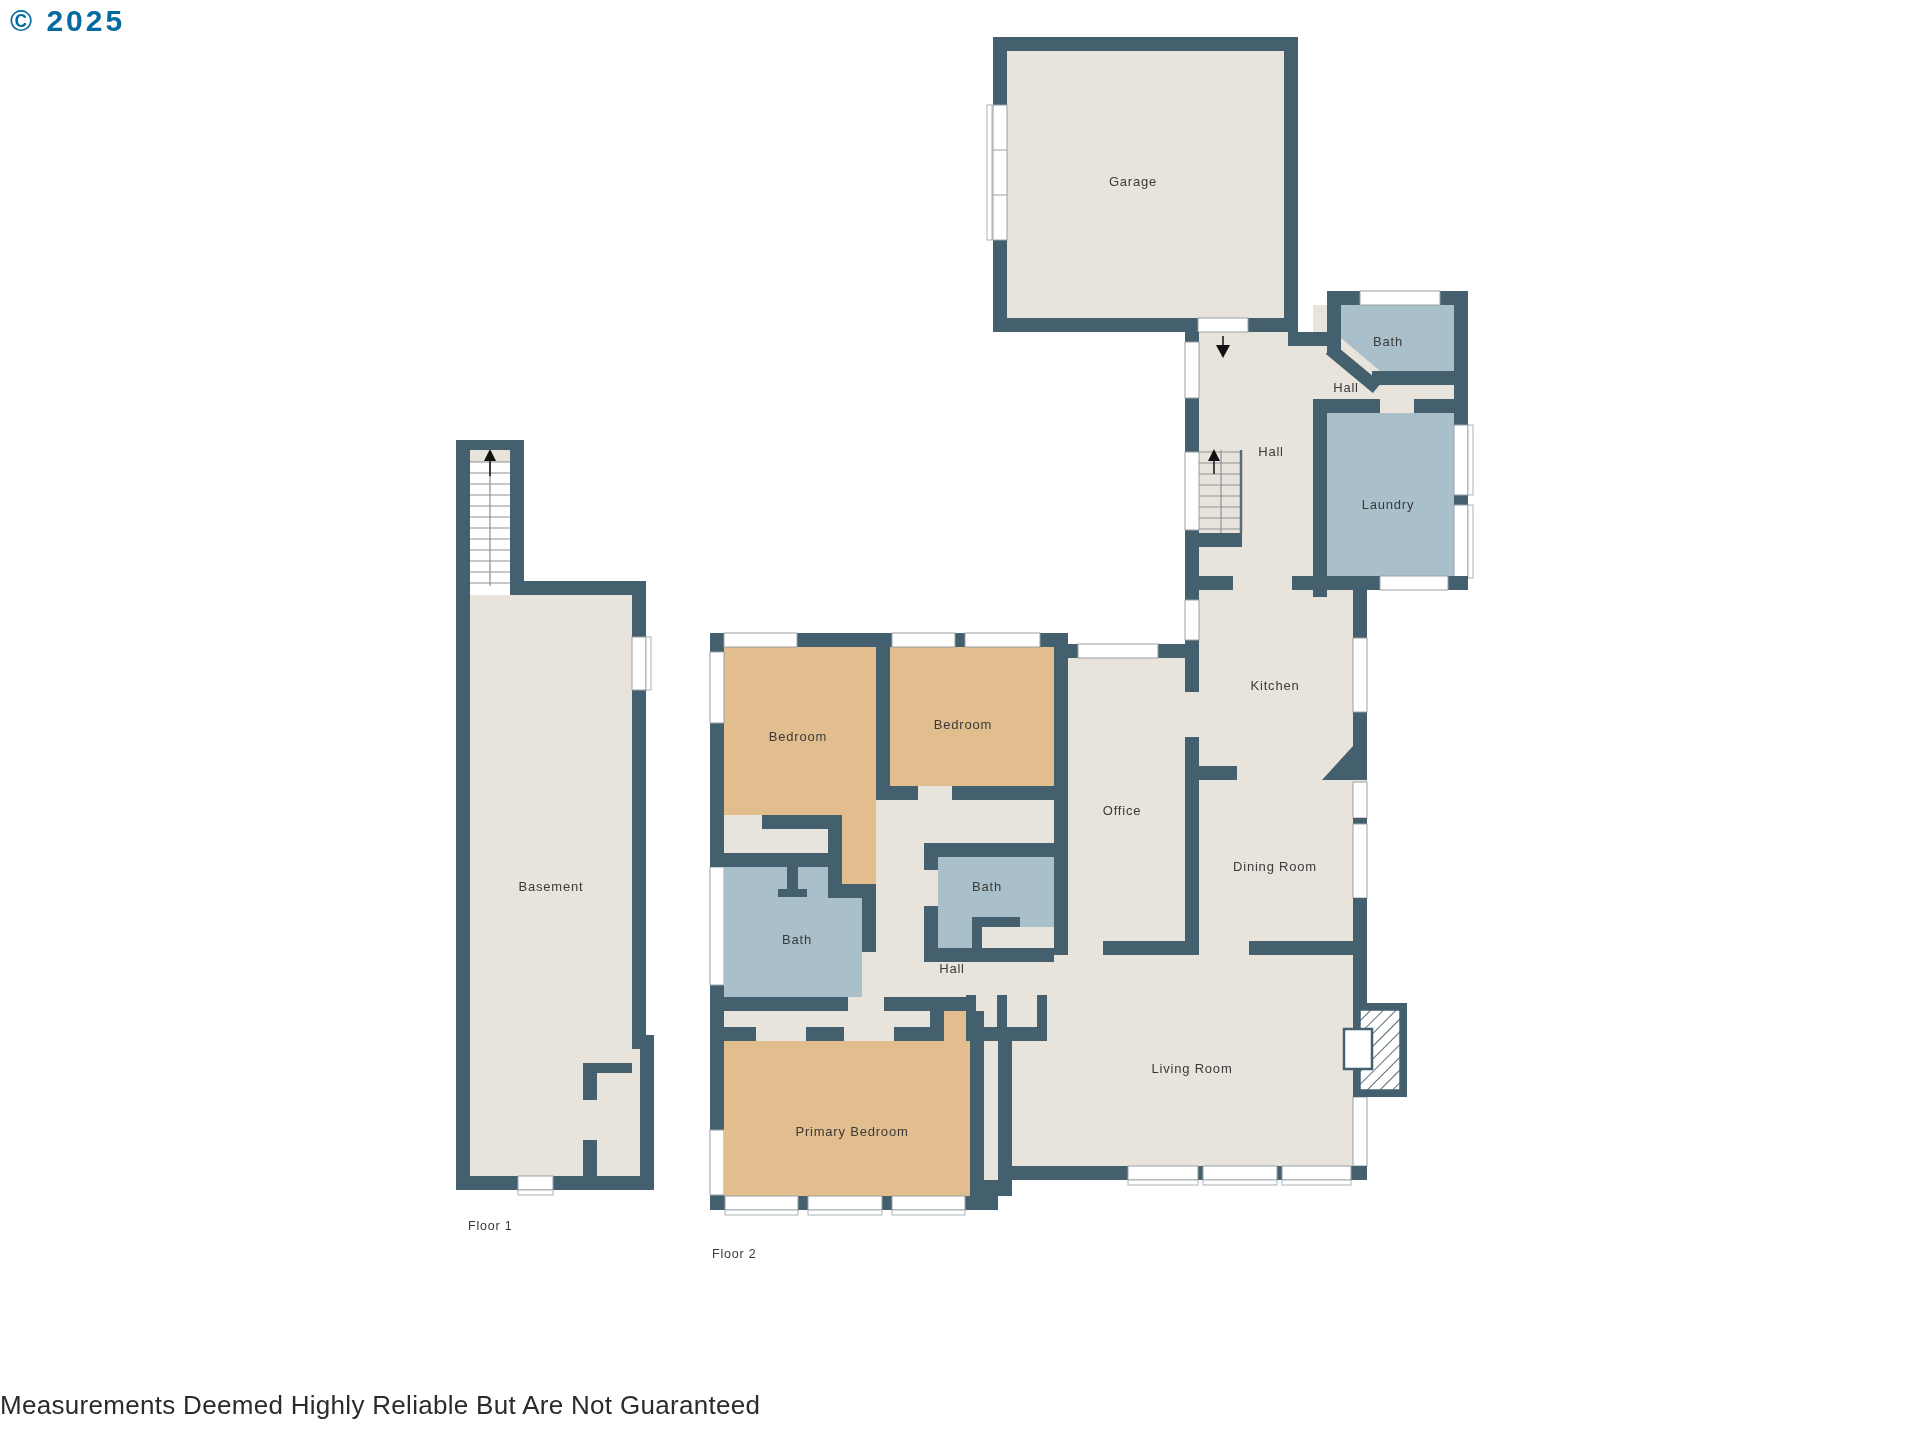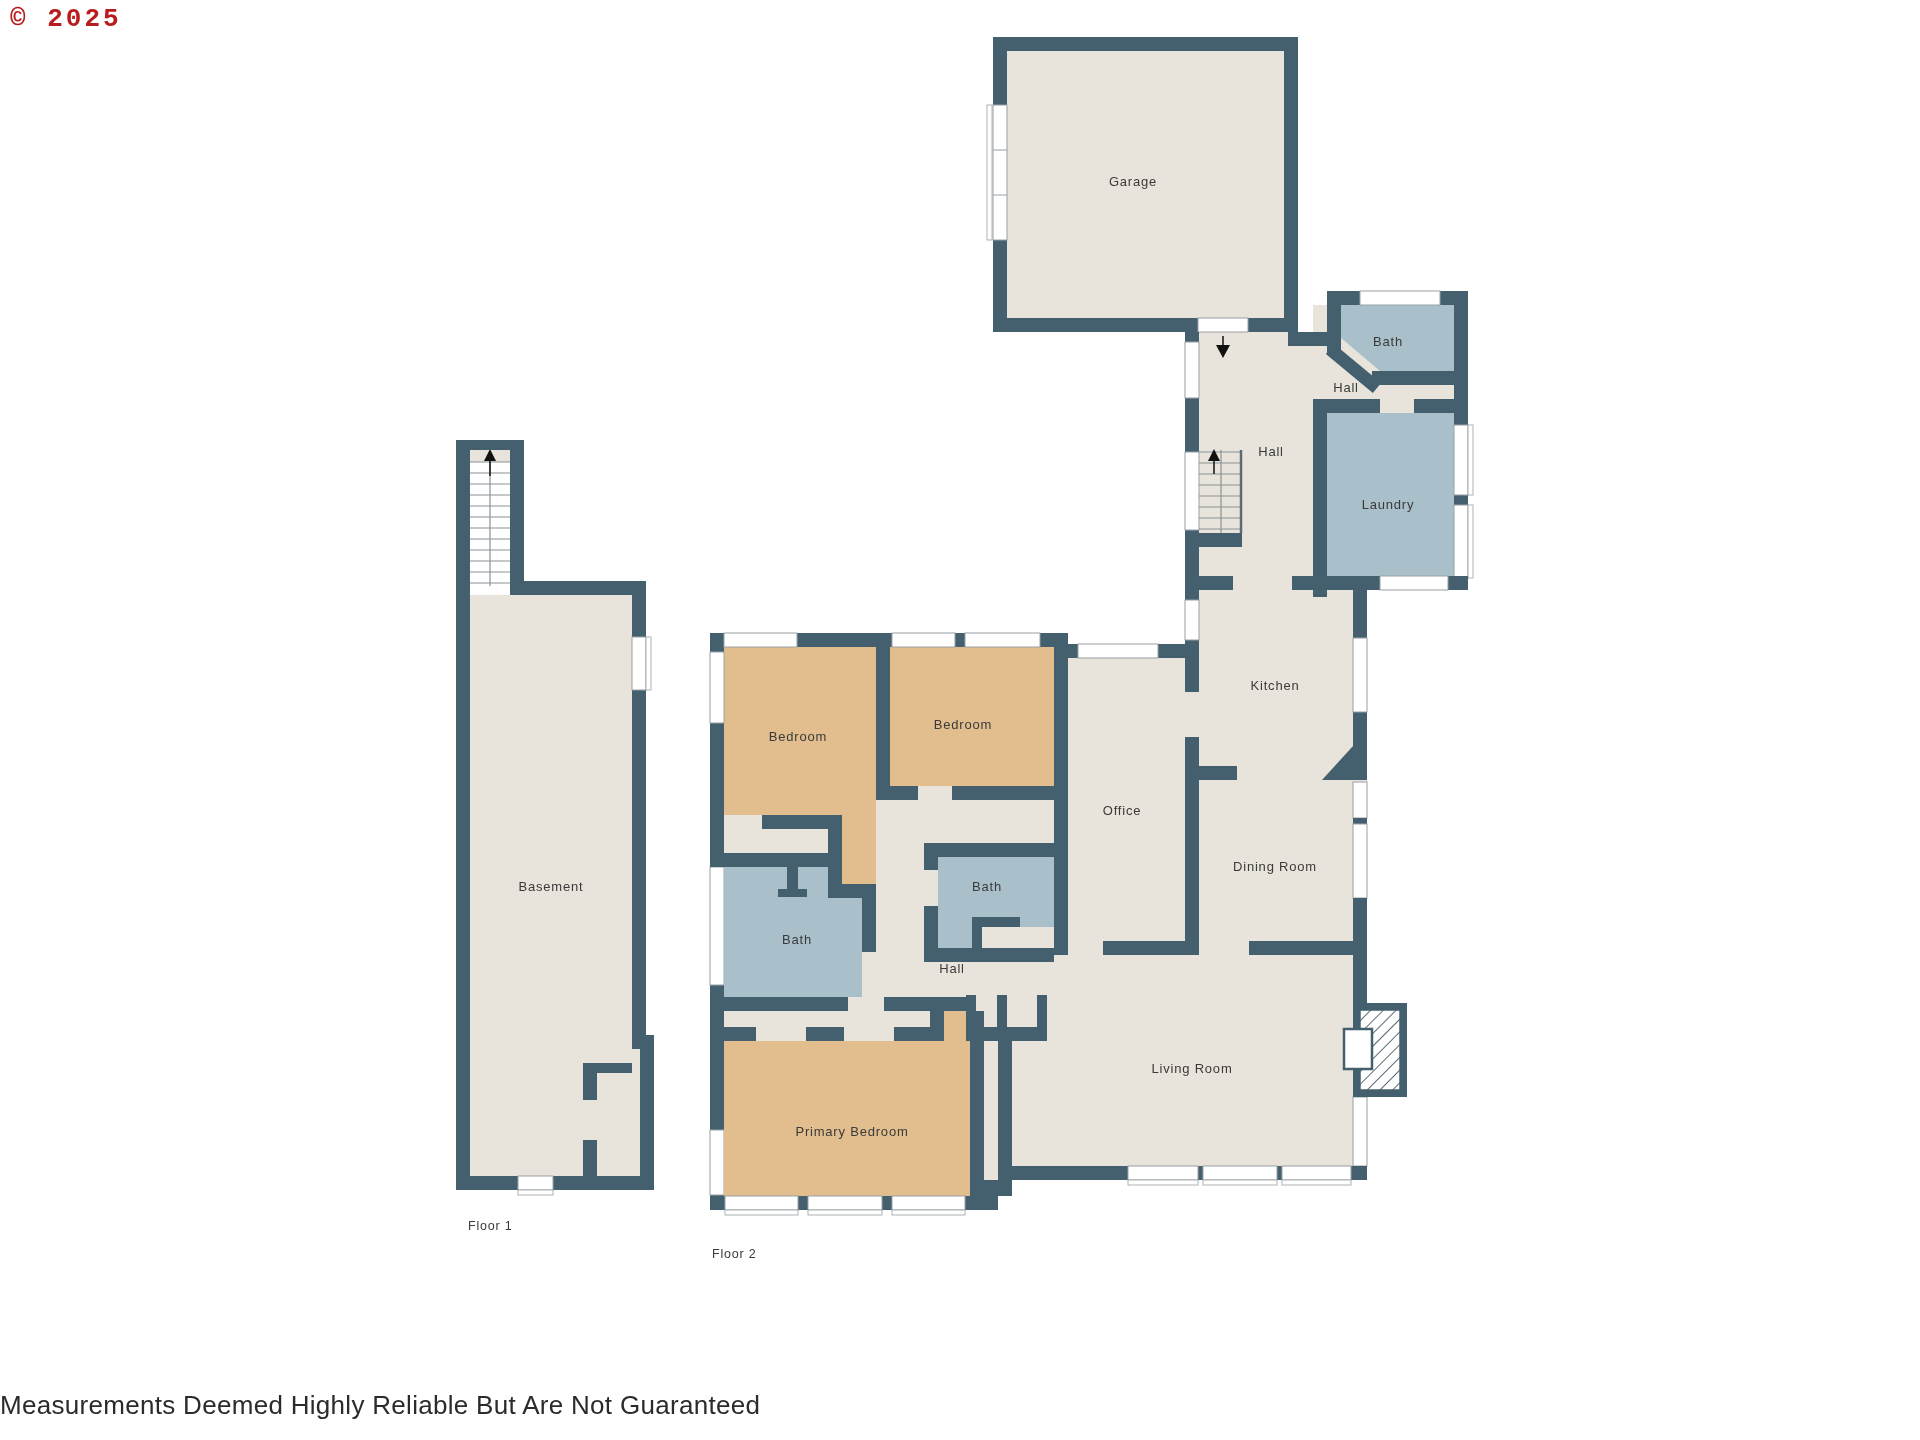--- a/index.html
+++ b/index.html
@@ -1,21 +1,21 @@
 <!DOCTYPE html>
 <html><head>
 <meta charset="utf-8">
 <style>
   html,body{margin:0;padding:0;background:#fff;}
   body{width:1920px;height:1440px;position:relative;overflow:hidden;
        font-family:"Liberation Sans", sans-serif;}
   #plan-svg{position:absolute;left:0;top:0;}
   .copyright{position:absolute;left:10px;top:4px;
-    font-family:Liberation Mono, monospace;font-weight:bold;font-size:26px;
-    color:#b91c1c;letter-spacing:3px;}
+    font-family:Liberation Sans, sans-serif;font-weight:bold;font-size:30px;
+    color:#0369a1;letter-spacing:3px;}
   .disclaimer{position:absolute;left:0;top:1390px;width:1920px;text-align:left;
     font-size:26px;color:#2b2b2b;letter-spacing:0.3px;}
   .room-label{font-size:13px;fill:#3a3a3a;letter-spacing:0.8px;text-anchor:middle;}
   .floor-label{font-size:12.5px;fill:#3a3a3a;letter-spacing:0.8px;}
   .wall{fill:#44606e;}
   .beige{fill:#e9e4db;}
   .tan{fill:#e2be8e;}
   .blue{fill:#a9c0cb;}
   .win{fill:#ffffff;stroke:#98a0a4;stroke-width:1;}
   .sill{fill:#ffffff;stroke:#98a0a4;stroke-width:0.8;}

